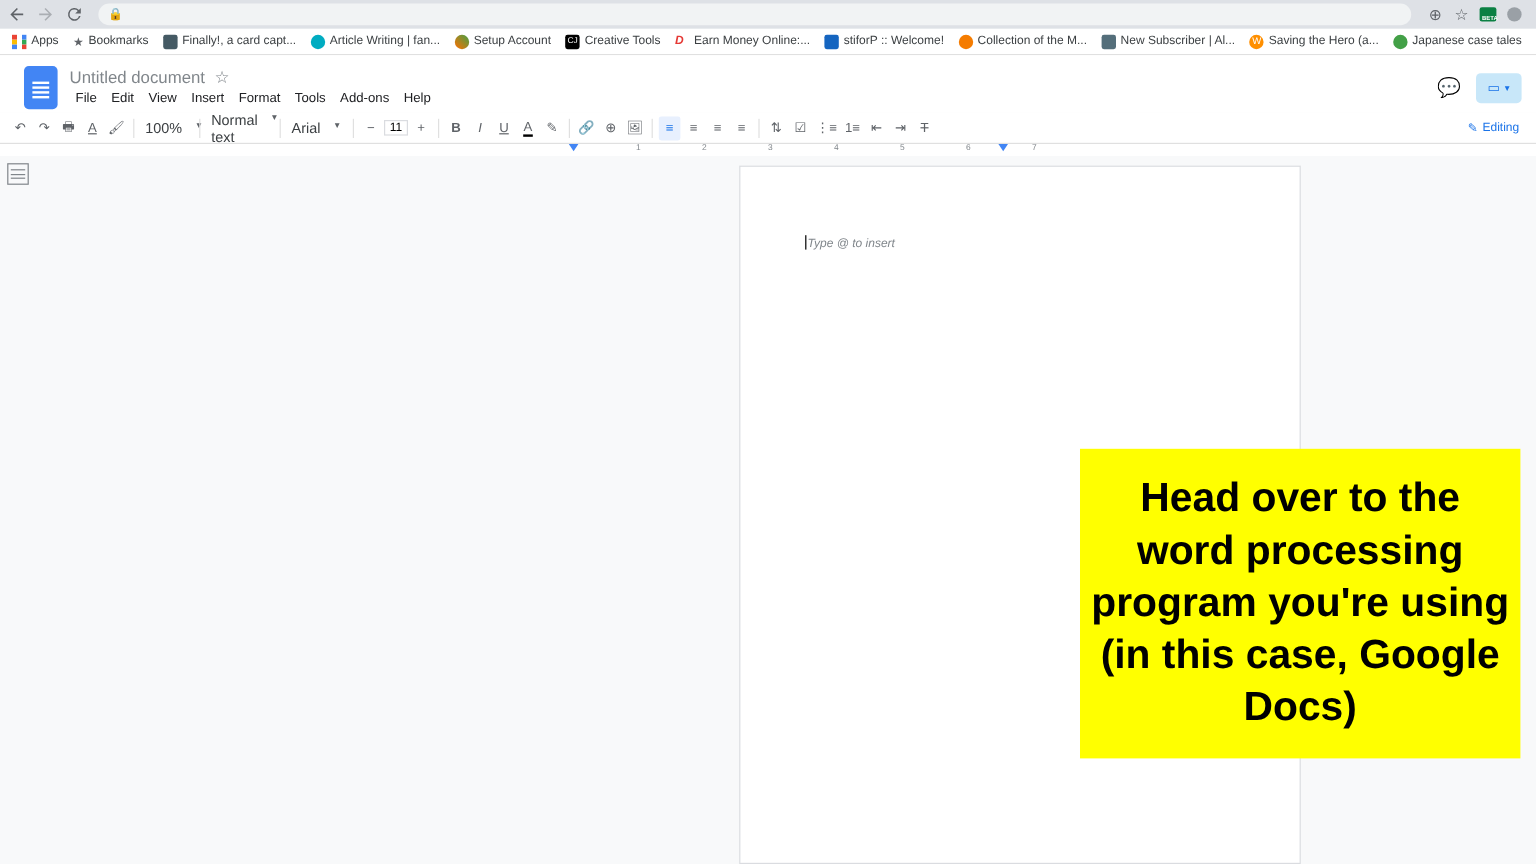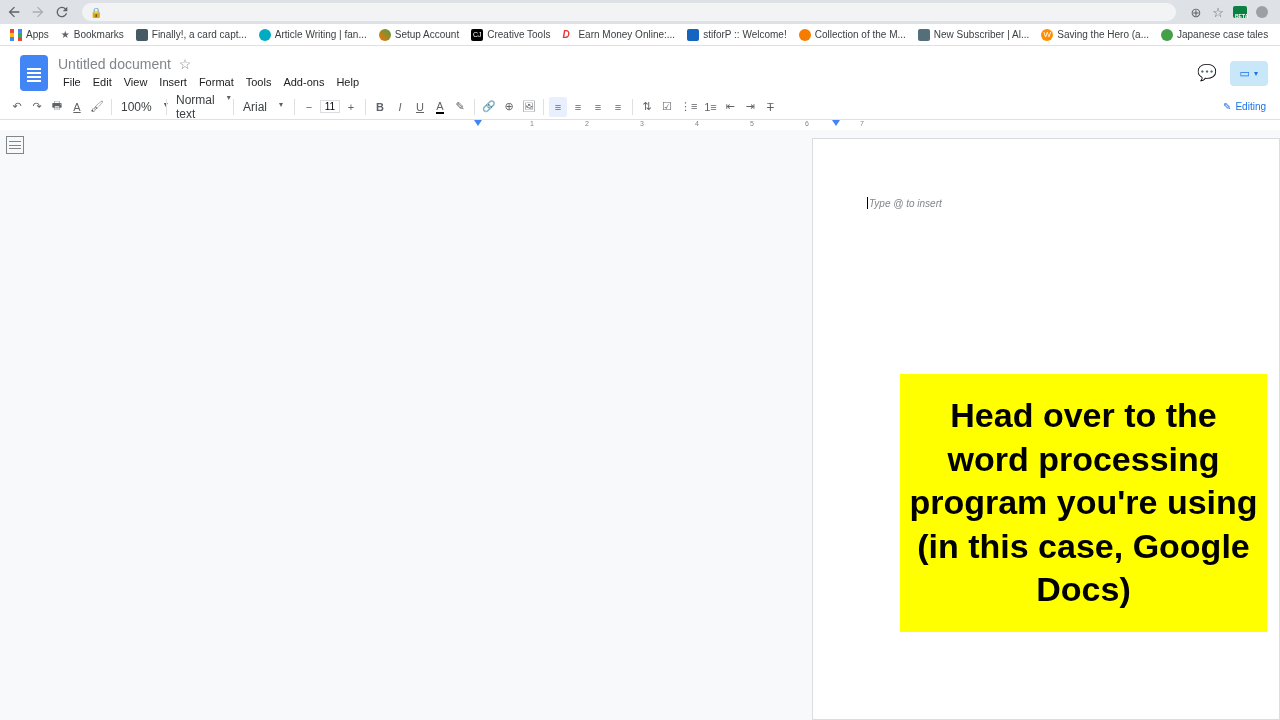--- a/index.html
+++ b/index.html
@@ -52,21 +52,21 @@
 .ruler-left { width: 420px; }
 .ruler { flex: 1; position: relative; height: 10px; font-size: 7px; color: #80868b; }
 .ruler-mark { position: absolute; top: 0; }
 .ruler-handle { position: absolute; width: 0; height: 0; border-left: 4px solid transparent; border-right: 4px solid transparent; }
 .handle-down { border-top: 6px solid #4285f4; top: 0; }
 
 .workspace { display: flex; height: calc(720px - 24px - 22px - 48px - 26px - 10px); background: #f8f9fa; position: relative; }
 .outline-panel { width: 32px; padding: 6px; }
 .outline-icon { width: 18px; height: 18px; border: 1px solid #80868b; display: flex; flex-direction: column; justify-content: space-evenly; padding: 2px; }
 .outline-icon span { height: 1px; background: #80868b; }
-.page-area { flex: 1; display: flex; justify-content: flex-end; padding-left: 388px; padding-top: 8px; }
+.page-area { flex: 1; display: flex; justify-content: center; padding-left: 388px; padding-top: 8px; }
 .page { width: 468px; min-height: 560px; background: #fff; border: 1px solid #dadce0; padding: 54px 54px; position: relative; }
 .placeholder { font-size: 10px; color: #80868b; font-style: italic; }
 .cursor-line { display: inline-block; width: 1px; height: 12px; background: #000; vertical-align: middle; margin-right: 1px; }
 
 .callout { position: absolute; left: 900px; top: 244px; width: 367px; background: #ffff00; padding: 20px 6px; text-align: center; font-size: 34px; font-weight: 800; line-height: 1.28; color: #000; }
 
 svg { width: 100%; height: 100%; }
 </style>
 </head>
 <body>

